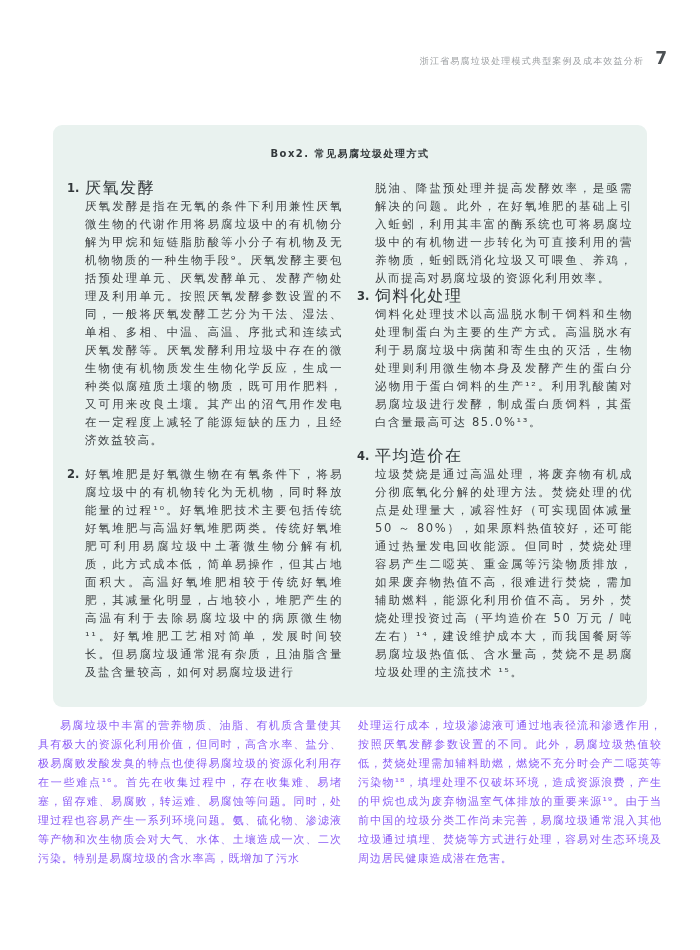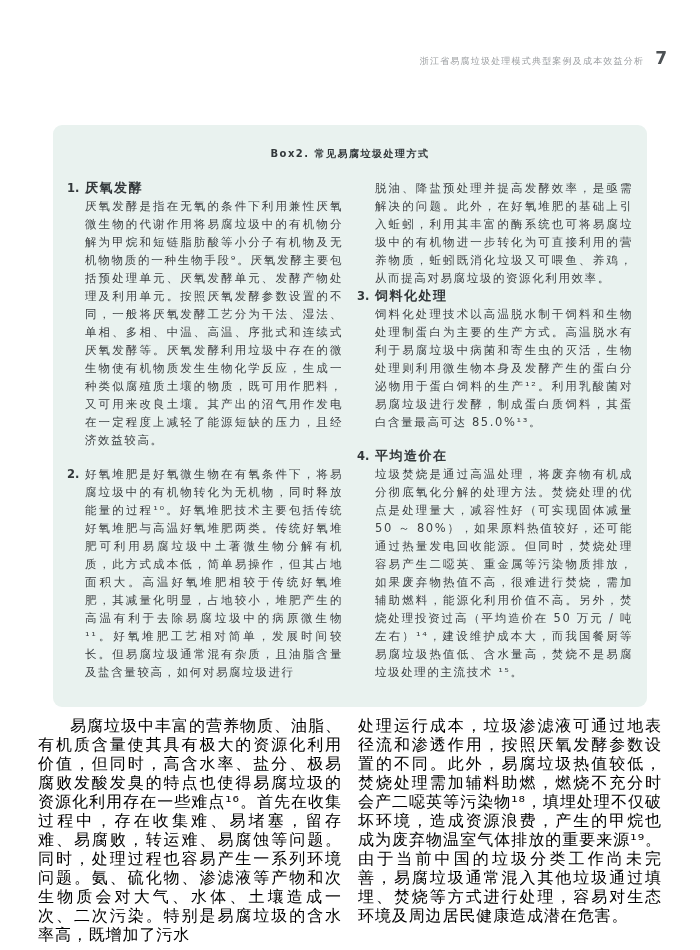--- a/index.html
+++ b/index.html
@@ -64,22 +64,22 @@
   .sec-num {
     width: 18px;
     flex: 0 0 18px;
     font-size: 11.5px;
     font-weight: bold;
     line-height: 18px;
     color: #33383b;
   }
   .sec-content { flex: 1 1 auto; }
   .sec-heading {
-    font-size: 13px;
-    font-weight: bold;
+    font-size: 16px;
+    font-weight: normal;
     line-height: 18px;
     letter-spacing: 1.5px;
     color: #33383b;
   }
   .sec-body, .cont-para {
     font-size: 11.5px;
     line-height: 18px;
     letter-spacing: 1.6px;
     text-align: justify;
     color: #3e4245;
@@ -92,25 +92,25 @@
   .body-columns {
     position: absolute;
     top: 716px;
     left: 38px;
     width: 624px;
     display: flex;
     gap: 16px;
   }
   .body-col { flex: 1 1 0; }
   .body-para {
-    font-size: 16px;
+    font-size: 11px;
     line-height: 19px;
     letter-spacing: 0.9px;
     text-align: justify;
-    color: #000000;
+    color: #8b5cf6;
   }
   .body-para.indent-first { text-indent: 2em; }
 </style>
 </head>
 <body>
 
 <div class="page-header">
   <span class="running-title">浙江省易腐垃圾处理模式典型案例及成本效益分析</span>
   <span class="page-number">7</span>
 </div>

